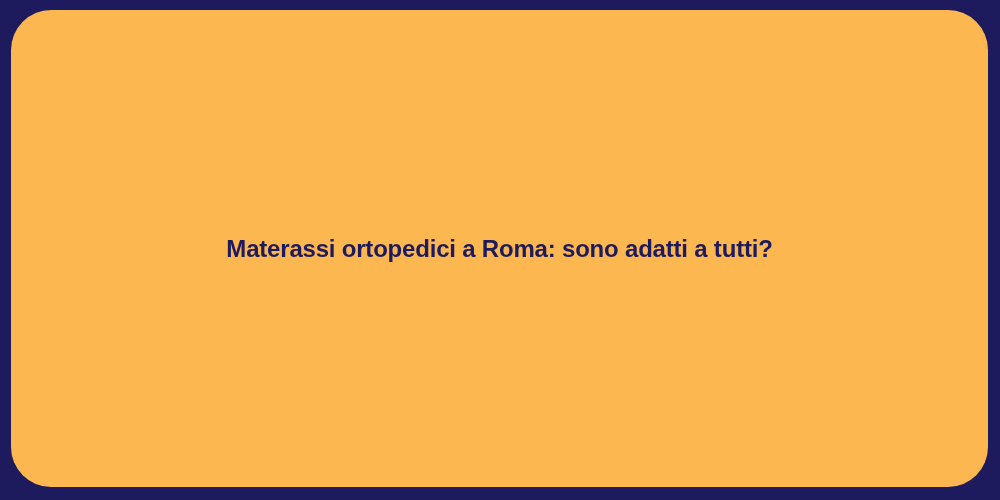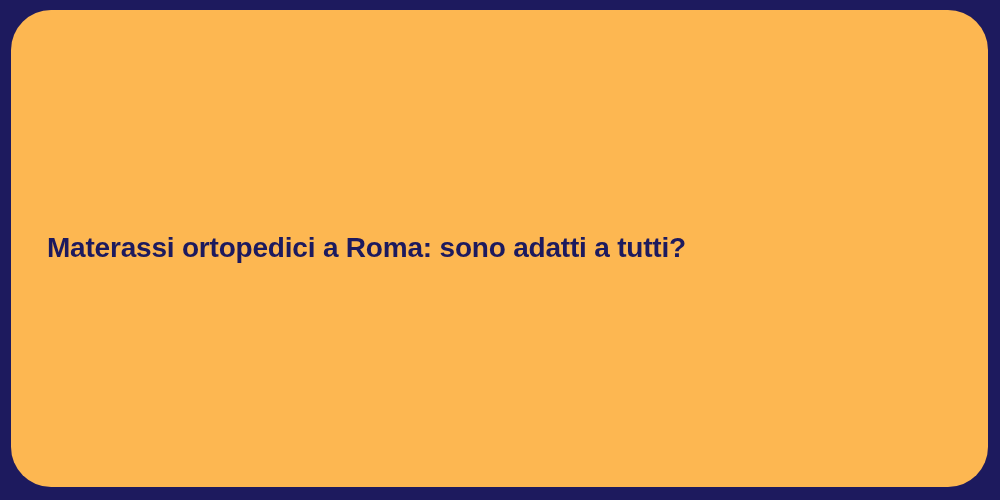--- a/index.html
+++ b/index.html
@@ -32,26 +32,27 @@
     background: #fdb751;
     border-radius: 40px;
     display: flex;
     align-items: center;
     justify-content: center;
     overflow: hidden;
   }
 
   #headline {
     margin: 0;
-    padding: 0 36px;
+    padding: 0 55px;
     width: 100%;
     box-sizing: border-box;
+    text-align: center;
     color: #1d1a5e;
     font-family: "Liberation Sans", sans-serif;
-    font-size: 28px;
+    font-size: 24px;
     font-weight: 700;
     line-height: 1.3;
     letter-spacing: -0.2px;
     white-space: nowrap;
   }
 </style>
 </head>
 <body>
 
 <div id="banner-root">

